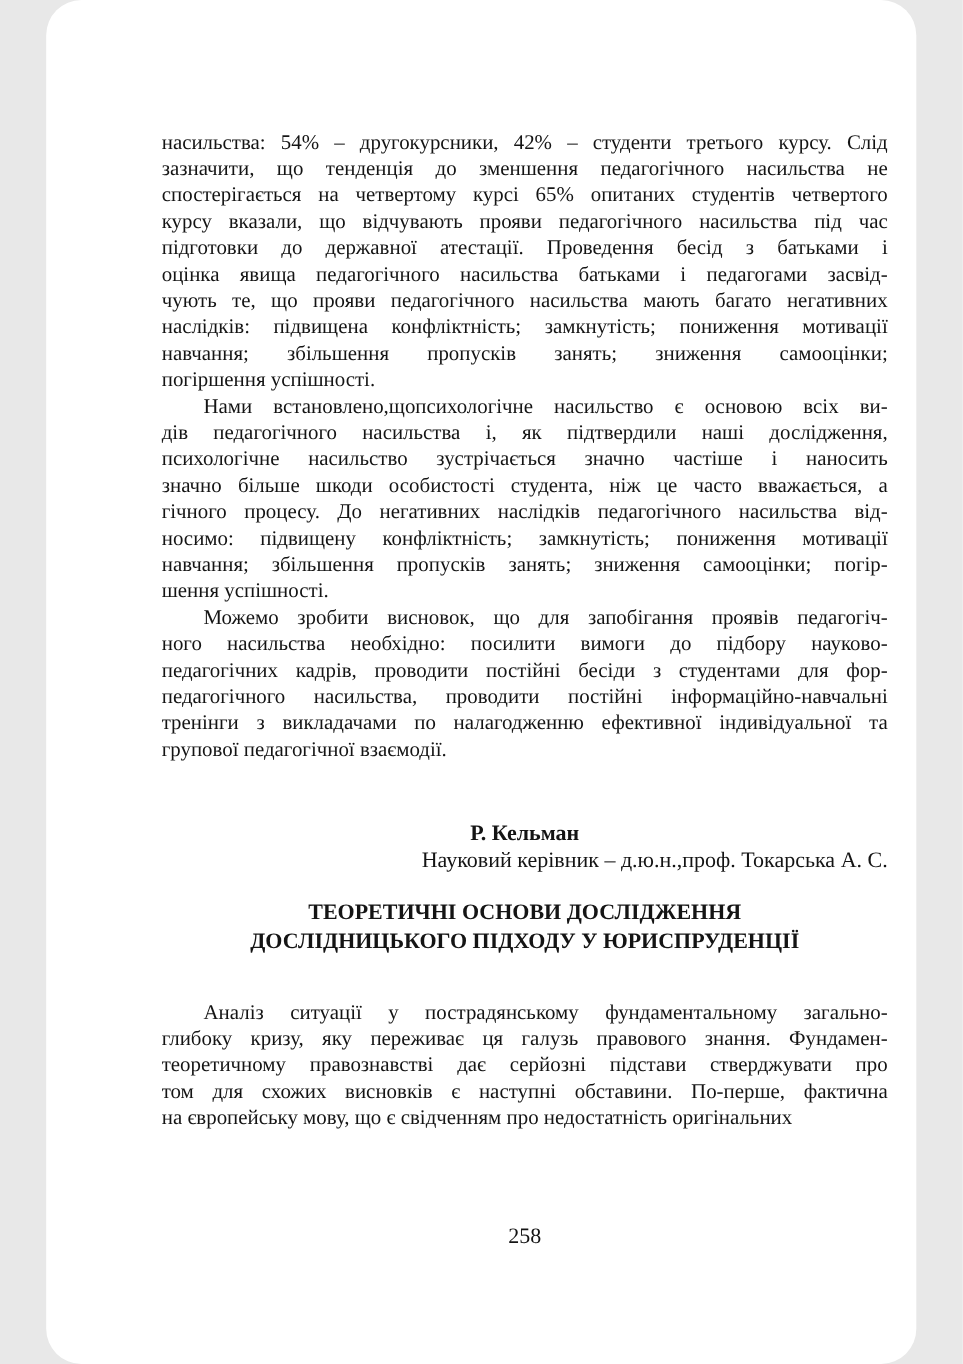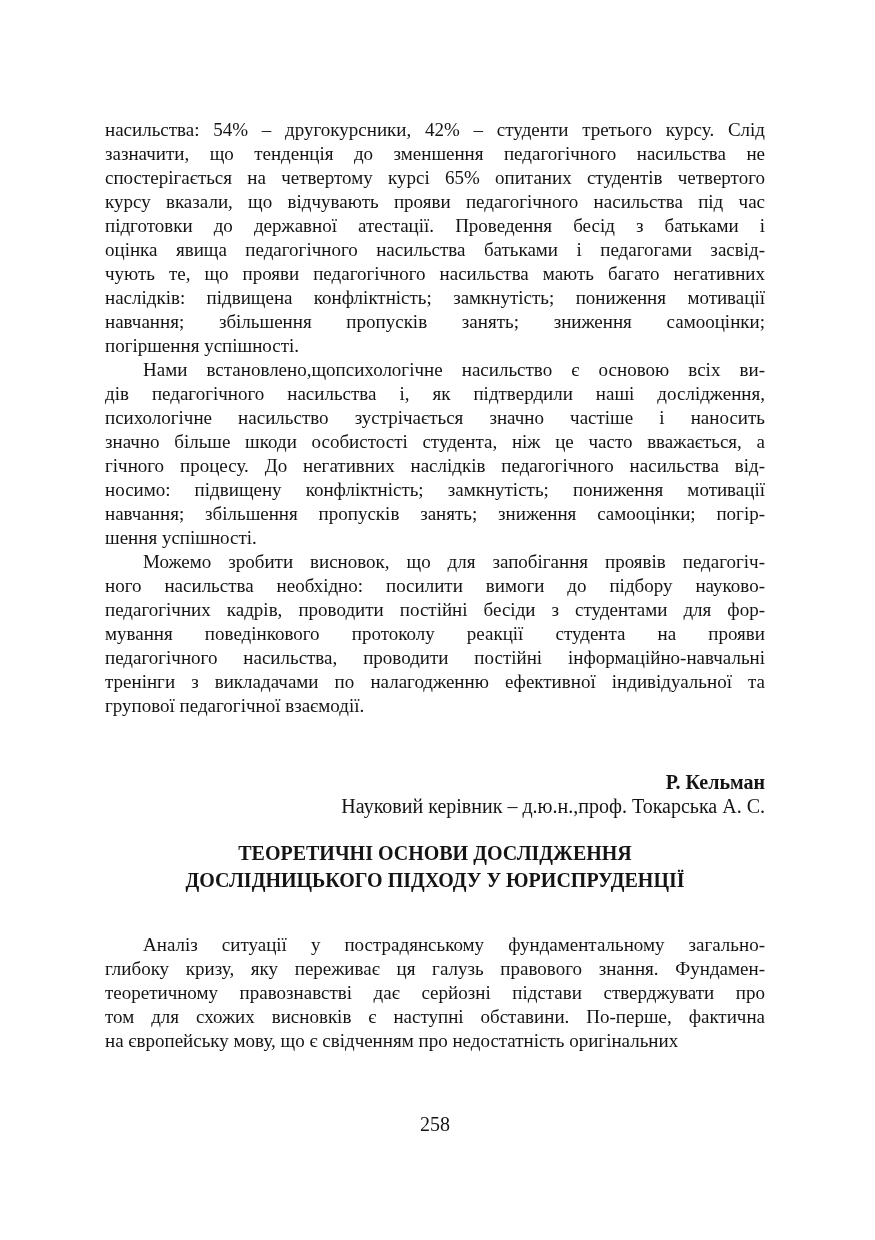--- a/index.html
+++ b/index.html
@@ -2,27 +2,28 @@
 <html lang="uk"><head>
 <meta charset="utf-8">
 <style>
   html, body {
     margin: 0;
     padding: 0;
     background: #e8e8e8;
   }
   .page {
     position: relative;
-    width: 875px;
+    width: 791px;
     height: 1240px;
     background: #ffffff;
     color: #141414;
     font-family: "Liberation Serif", "DejaVu Serif", serif;
     overflow: hidden;
     margin: 0 auto;
+    border-radius: 32px;
   }
   .text-column {
     position: absolute;
     left: 105px;
     top: 118px;
     width: 660px;
     font-size: 19px;
     line-height: 24px;
   }
   .paragraph { margin: 0; padding: 0; }
@@ -33,21 +34,21 @@
   }
   .line.last {
     text-align-last: left;
     white-space: normal;
   }
   .line.indent { text-indent: 38px; }
 
   .byline { margin-top: 52px; }
   .byline-author {
     font-weight: bold;
-    text-align: right;
+    text-align: center;
     font-size: 20px;
     line-height: 24px;
   }
   .byline-supervisor {
     text-align: right;
     font-size: 20px;
     line-height: 25px;
   }
   .section-heading {
     margin-top: 21px;
@@ -93,21 +94,20 @@
         <div class="line">гічного процесу. До негативних наслідків педагогічного насильства від-</div>
         <div class="line">носимо: підвищену конфліктність; замкнутість; пониження мотивації</div>
         <div class="line">навчання; збільшення пропусків занять; зниження самооцінки; погір-</div>
         <div class="line last">шення успішності.</div>
       </div>
 
     <div class="paragraph">
         <div class="line indent">Можемо зробити висновок, що для запобігання проявів педагогіч-</div>
         <div class="line">ного насильства необхідно: посилити вимоги до підбору науково-</div>
         <div class="line">педагогічних кадрів, проводити постійні бесіди з студентами для фор-</div>
-        <div class="line">мування поведінкового протоколу реакції студента на прояви</div>
         <div class="line">педагогічного насильства, проводити постійні інформаційно-навчальні</div>
         <div class="line">тренінги з викладачами по налагодженню ефективної індивідуальної та</div>
         <div class="line last">групової педагогічної взаємодії.</div>
       </div>
 
     <div class="byline">
       <div class="byline-author">Р. Кельман</div>
       <div class="byline-supervisor">Науковий керівник – д.ю.н.,проф. Токарська А. С.</div>
     </div>
 

